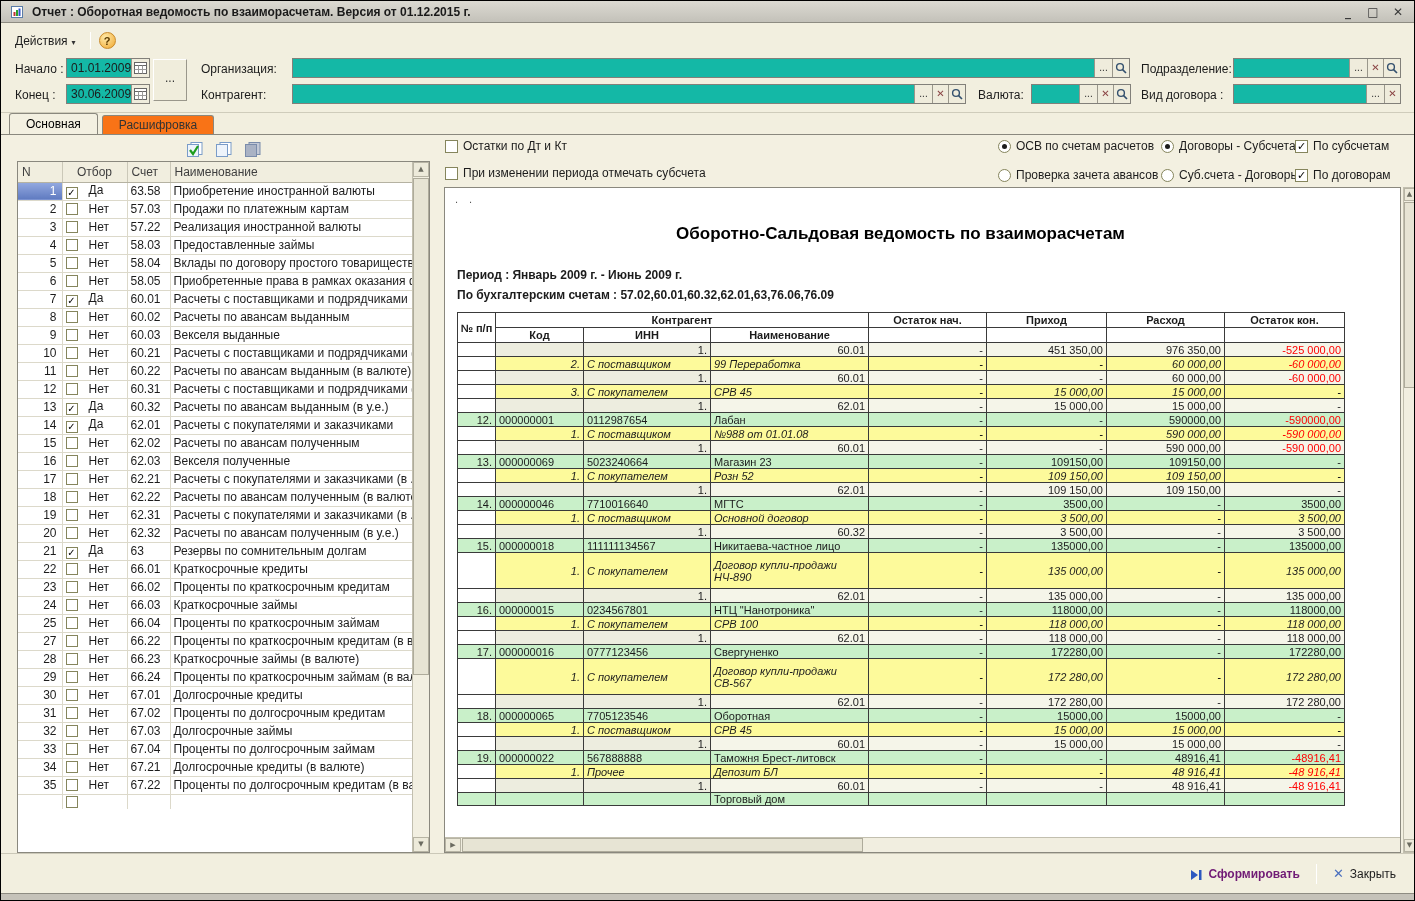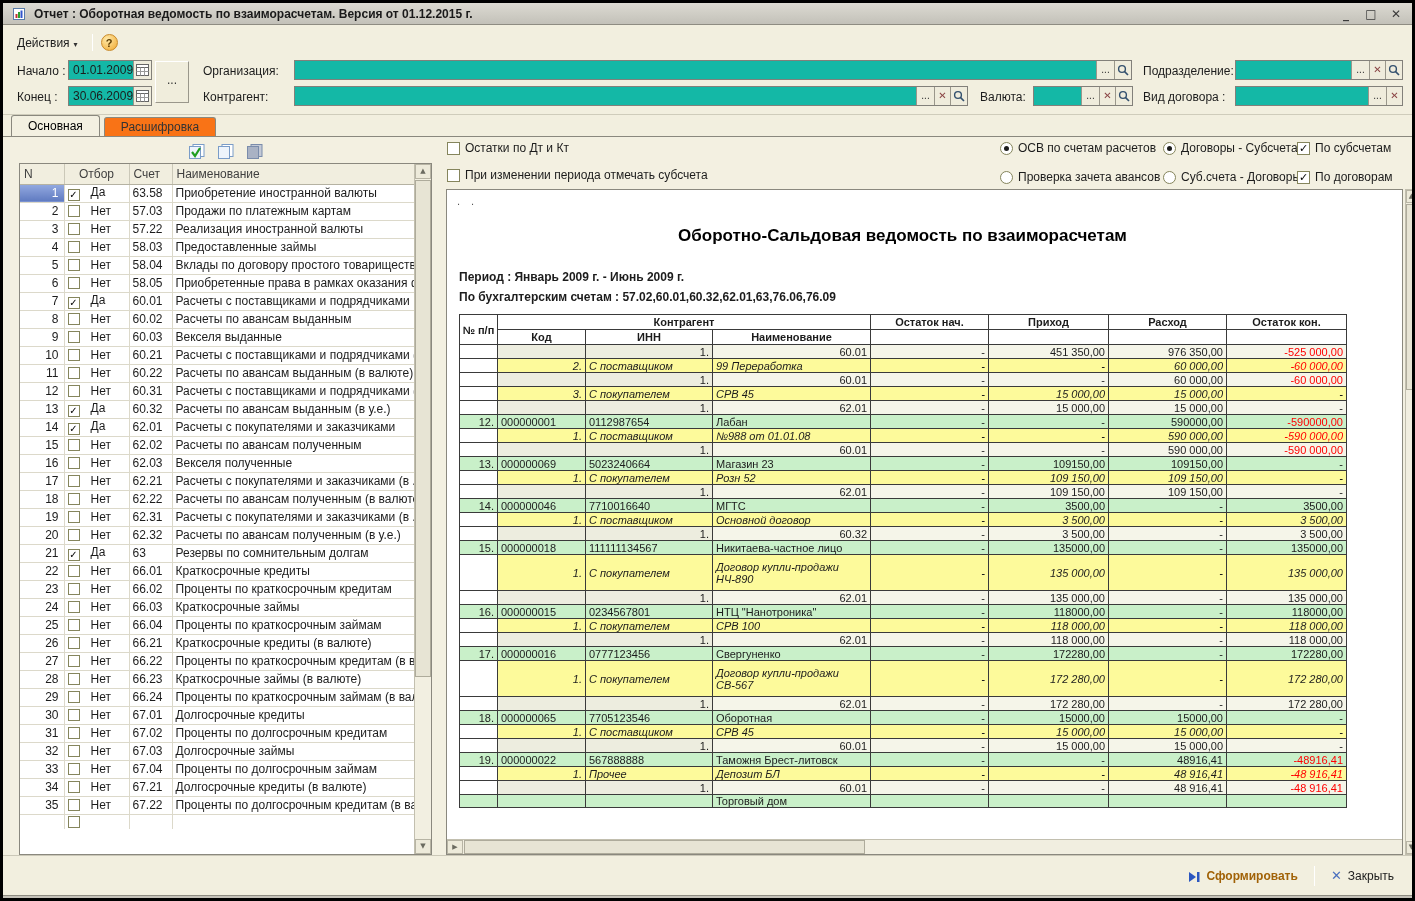--- a/index.html
+++ b/index.html
@@ -1,18 +1,18 @@
 <!DOCTYPE html>
 <html><head>
 <meta charset="utf-8">
 <style>
   * { box-sizing: border-box; margin:0; padding:0; }
   html,body { background:#9a988e; }
   body { font-family:"Liberation Sans", sans-serif; font-size:12px; color:#1c1c1c; }
-  .screen { position:relative; width:1415px; height:901px; background:#F2EFDF; overflow:hidden; border:3px solid #000000; }
+  .screen { position:relative; width:1415px; height:901px; background:#F2EFDF; overflow:hidden; border:1px solid #000000; }
 
   
   .titlebar { position:absolute; left:0; top:0; right:0; height:22px;
     background:linear-gradient(#dcdad2,#c3c1b9); border-bottom:1px solid #8e8c82;
     display:flex; align-items:center; padding:0 6px; gap:5px; }
   .title-text { font-weight:bold; color:#1a1a1a; flex:1; white-space:nowrap; overflow:hidden; }
   .win-btn { width:20px; text-align:center; color:#3a3a3a; font-family:"DejaVu Sans",sans-serif;
     font-size:12px; font-weight:bold; cursor:default; line-height:18px; }
 
   
@@ -122,21 +122,21 @@
   .v-scroll { position:absolute; left:1402px; top:52px; width:13px; height:666px; background:#F1EEE0; border:1px solid #c2bfaf; }
   .v-scroll .sb-btn { width:11px; height:13px; line-height:11px; }
   .v-scroll .up { top:0; }
   .v-scroll .down { bottom:0; }
   .v-scroll .vthumb { position:absolute; left:0; top:14px; width:11px; height:28%; background:#E7E4D4; border:1px solid #aeab9b; }
 
   
   .footer { position:absolute; left:0; top:852px; right:0; height:40px; background:#F2EFDF;
     border-top:1px solid #cbc8b8; display:flex; align-items:center; justify-content:flex-end;
     padding-right:12px; gap:10px; }
-  .gen-btn { display:flex; align-items:flex-end; gap:6px; font-weight:bold; color:#a16207; padding:3px 6px; }
+  .gen-btn { display:flex; align-items:flex-end; gap:6px; font-weight:bold; color:#701a75; padding:3px 6px; }
   .close-btn { display:flex; align-items:center; gap:6px; color:#1c1c1c; padding:3px 6px; }
   .close-x { color:#4a6fbe; font-weight:bold; font-family:"DejaVu Sans",sans-serif; font-size:13px; }
   .fsep { width:1px; height:20px; background:#b5b2a5; border-right:1px solid #fff; }
   .bottom-frame { position:absolute; left:0; top:892px; right:0; height:9px; background:#C5C2B9; border-top:1px solid #8e8c82; }
   .arrow-glyph { font-family:"DejaVu Sans",sans-serif; }
 </style>
 </head>
 <body>
 
 <div class="screen">
@@ -438,26 +438,20 @@
               <td class="c-n">24</td>
               <td class="c-otbor"><span class="cb"></span><span class="otbor-txt">Нет</span></td>
               <td class="c-schet">66.03</td>
               <td class="c-name">Краткосрочные займы</td>
             </tr>
             <tr>
               <td class="c-n">25</td>
               <td class="c-otbor"><span class="cb"></span><span class="otbor-txt">Нет</span></td>
               <td class="c-schet">66.04</td>
               <td class="c-name">Проценты по краткосрочным займам</td>
-            </tr>
-            <tr>
-              <td class="c-n">26</td>
-              <td class="c-otbor"><span class="cb"></span><span class="otbor-txt">Нет</span></td>
-              <td class="c-schet">66.21</td>
-              <td class="c-name">Краткосрочные кредиты (в валюте)</td>
             </tr>
             <tr>
               <td class="c-n">27</td>
               <td class="c-otbor"><span class="cb"></span><span class="otbor-txt">Нет</span></td>
               <td class="c-schet">66.22</td>
               <td class="c-name">Проценты по краткосрочным кредитам (в в...</td>
             </tr>
             <tr>
               <td class="c-n">28</td>
               <td class="c-otbor"><span class="cb"></span><span class="otbor-txt">Нет</span></td>

